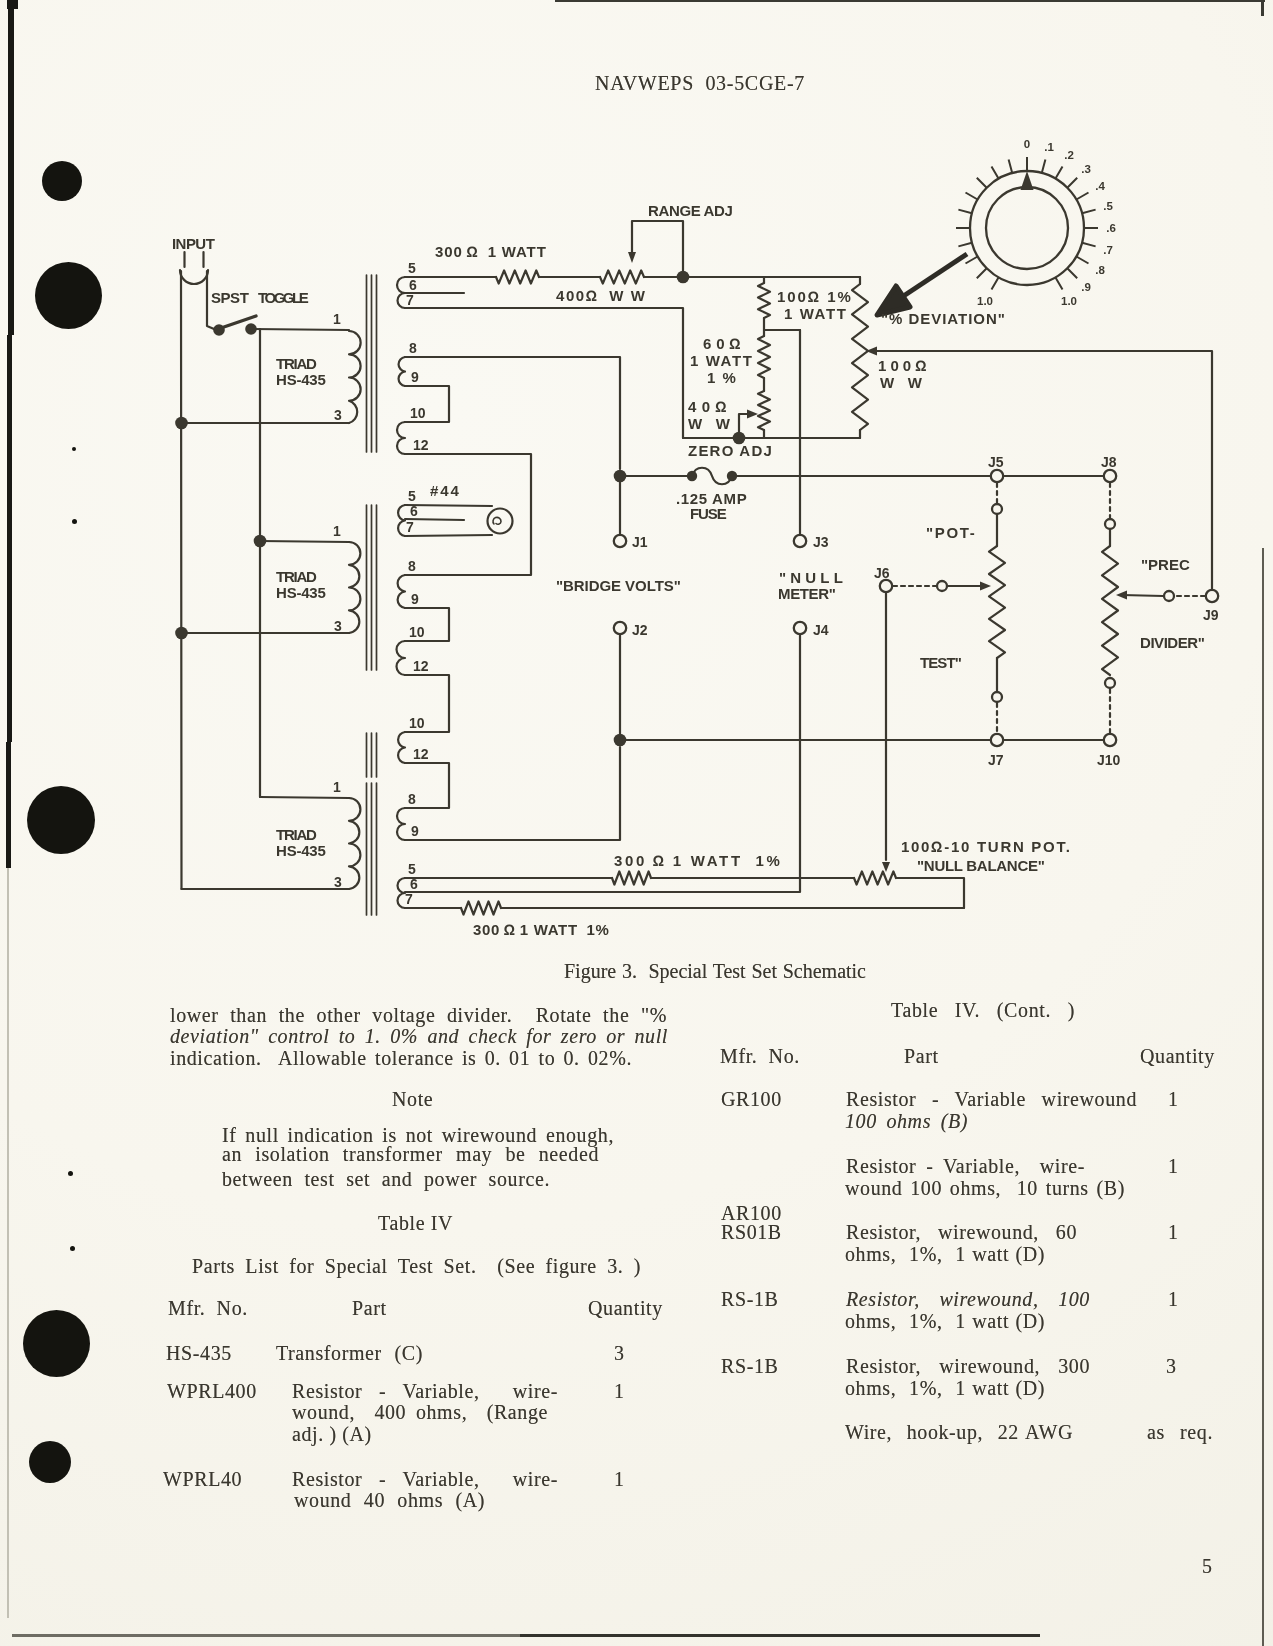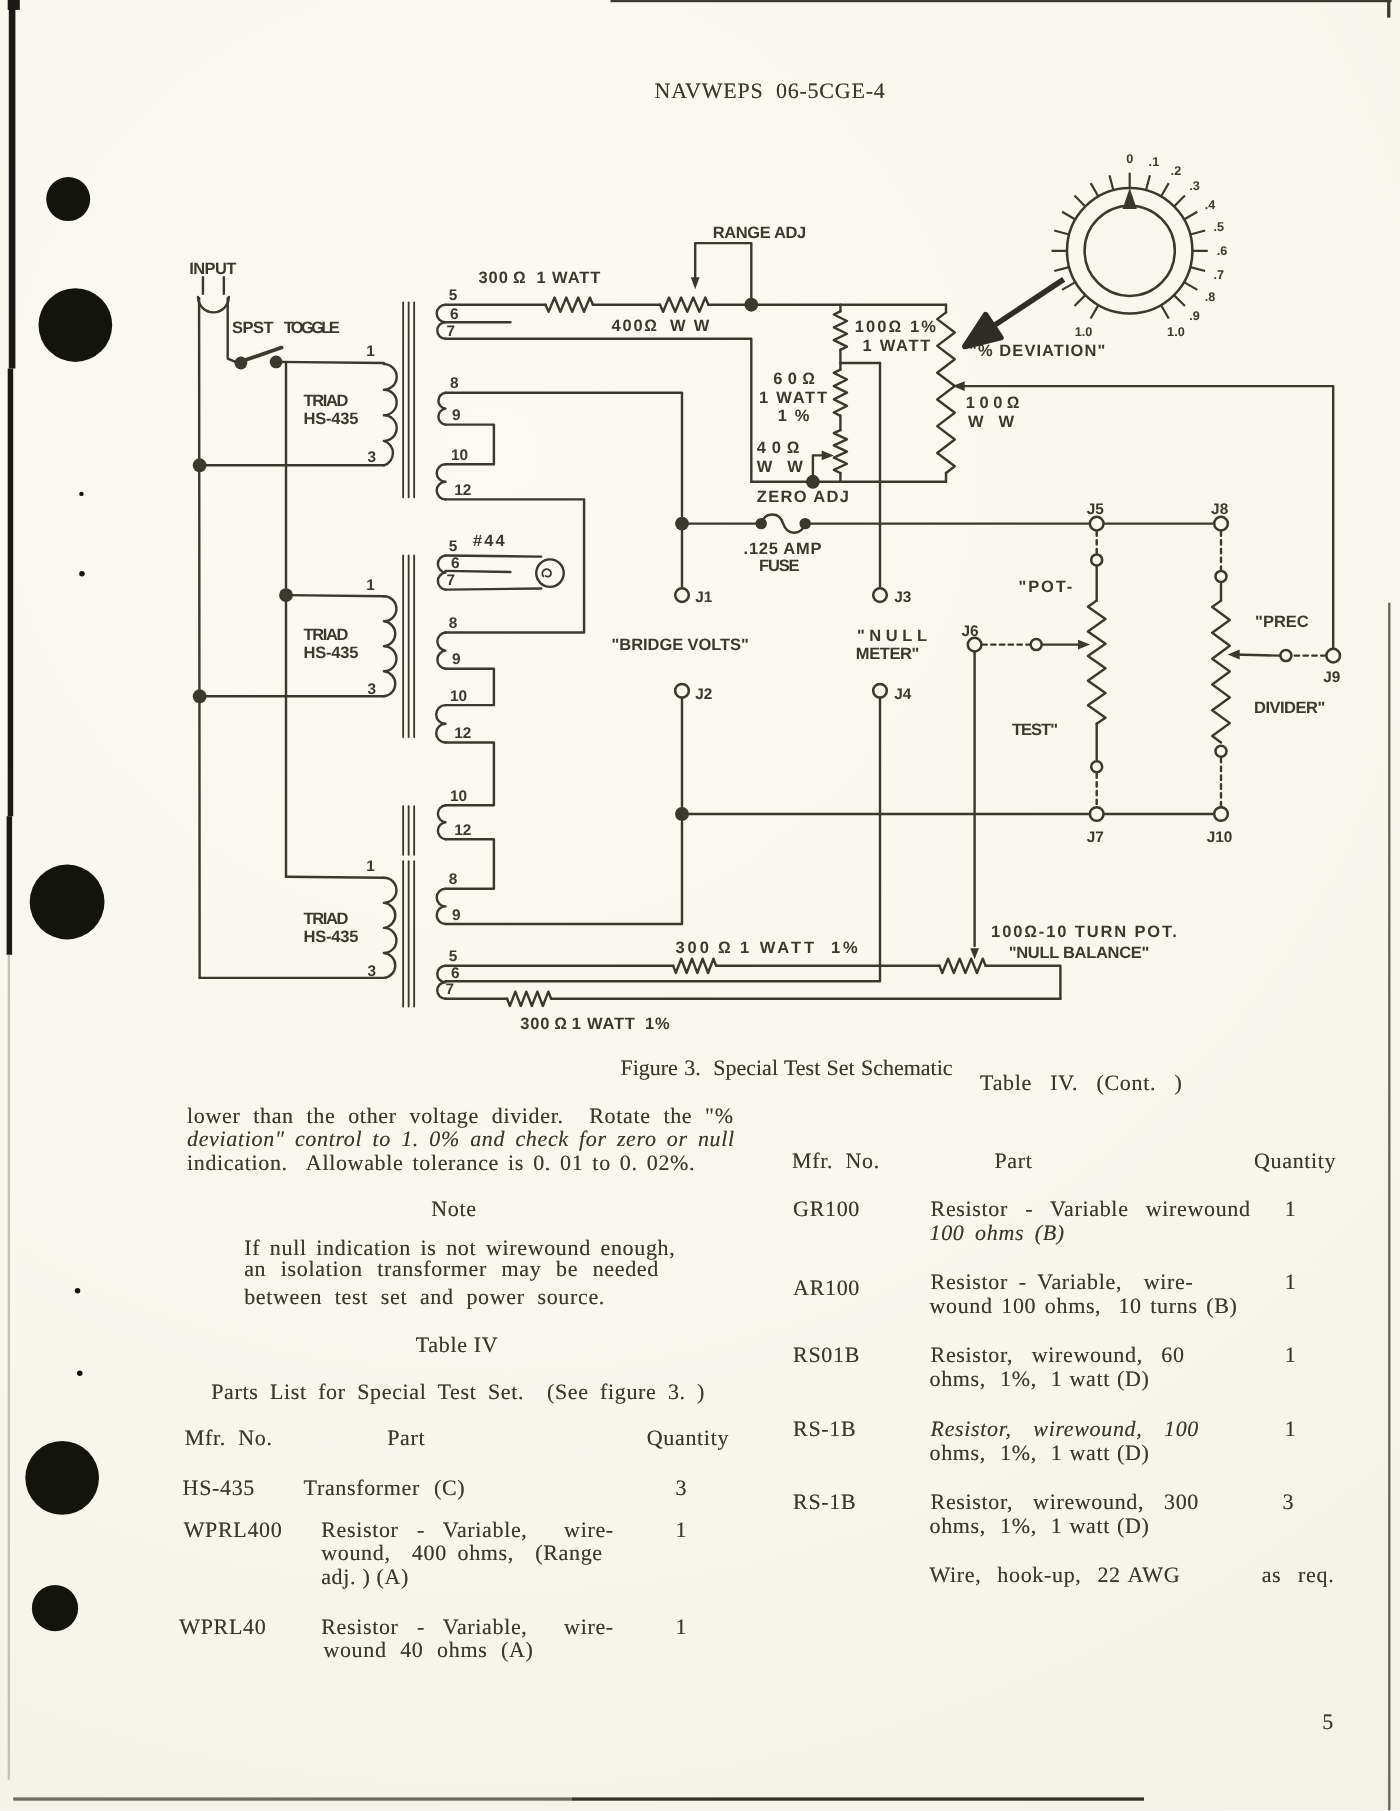--- a/index.html
+++ b/index.html
@@ -39,21 +39,21 @@
 
 <div class="dot" style="left:23px;top:1310px;width:67px;height:67px"></div>
 
 <div class="dot" style="left:29px;top:1441px;width:42px;height:42px"></div>
 
 <div class="dot" style="left:72px;top:447px;width:4px;height:4px"></div>
 <div class="dot" style="left:72px;top:519px;width:5px;height:5px"></div>
 <div class="dot" style="left:68px;top:1171px;width:5px;height:5px"></div>
 <div class="dot" style="left:70px;top:1246px;width:5px;height:5px"></div>
 
-<div id="hdr" class="tx hdr" style="left:595px;top:73.2px;word-spacing:5.69px">NAVWEPS 06-5CGE-4</div>
+<div id="hdr" class="tx hdr" style="left:595px;top:73.2px;word-spacing:5.69px">NAVWEPS 03-5CGE-7</div>
 
 <div id="cap" class="tx capt" style="left:564px;top:961px;word-spacing:0.73px">Figure 3. &nbsp;Special Test Set Schematic</div>
 
 <div id="L1" class="tx" style="left:170px;top:1004.7px;word-spacing:6.05px">lower than the other voltage divider. &nbsp;Rotate the "%</div>
 <div id="L2" class="tx" style="left:170px;top:1026.4px;word-spacing:3.71px"><i>deviation" control to 1. 0% and check for zero or null</i></div>
 <div id="L3" class="tx" style="left:170px;top:1048.2px;word-spacing:2.63px">indication. &nbsp;Allowable tolerance is 0. 01 to 0. 02%.</div>
 
 <div id="note" class="tx" style="left:392px;top:1088.6px">Note</div>
 
 <div id="n1" class="tx" style="left:222px;top:1125.2px;word-spacing:3.17px">If null indication is not wirewound enough,</div>
@@ -76,32 +76,32 @@
 <div id="r2b" class="tx" style="left:292px;top:1380.7px;word-spacing:11.03px">Resistor - Variable, &nbsp;wire-</div>
 <div id="r2c" class="tx" style="left:614px;top:1380.7px">1</div>
 <div id="r2b2" class="tx" style="left:292px;top:1401.9px;word-spacing:4.09px">wound, &nbsp;400 ohms, &nbsp;(Range</div>
 <div id="r2b3" class="tx" style="left:292px;top:1424.0px">adj. ) (A)</div>
 
 <div id="r3a" class="tx" style="left:163px;top:1468.8px">WPRL40</div>
 <div id="r3b" class="tx" style="left:292px;top:1468.8px;word-spacing:11.03px">Resistor - Variable, &nbsp;wire-</div>
 <div id="r3c" class="tx" style="left:614px;top:1468.8px">1</div>
 <div id="r3b2" class="tx" style="left:294px;top:1490.0px;word-spacing:6.75px">wound 40 ohms (A)</div>
 
-<div id="Rcont" class="tx" style="left:891px;top:975px;word-spacing:11.10px">Table IV. (Cont. )</div>
+<div id="Rcont" class="tx" style="left:891px;top:1000px;word-spacing:11.10px">Table IV. (Cont. )</div>
 
 <div id="rh1" class="tx" style="left:720px;top:1046.2px">Mfr. &nbsp;No.</div>
 <div id="rh2" class="tx" style="left:904px;top:1046.2px">Part</div>
 <div id="rh3" class="tx" style="left:1140px;top:1046.2px">Quantity</div>
 
 <div id="g1a" class="tx" style="left:721px;top:1089.2px">GR100</div>
 <div id="g1b" class="tx" style="left:846px;top:1089.2px;word-spacing:10.04px">Resistor - Variable wirewound</div>
 <div id="g1c" class="tx" style="left:1168px;top:1089.2px">1</div>
 <div id="g1b2" class="tx" style="left:845px;top:1111.2px;word-spacing:4.02px"><i>100 ohms (B)</i></div>
 
-<div id="g2a" class="tx" style="left:721px;top:1161px">AR100</div>
+<div id="g2a" class="tx" style="left:721px;top:1203px">AR100</div>
 <div id="g2b" class="tx" style="left:846px;top:1156.2px;word-spacing:4.28px">Resistor - Variable, &nbsp;wire-</div>
 <div id="g2c" class="tx" style="left:1168px;top:1156.2px">1</div>
 <div id="g2b2" class="tx" style="left:845px;top:1178.2px;word-spacing:2.19px">wound 100 ohms, &nbsp;10 turns (B)</div>
 
 <div id="g3a" class="tx" style="left:721px;top:1222.2px">RS01B</div>
 <div id="g3b" class="tx" style="left:846px;top:1222.2px;word-spacing:2.81px">Resistor, &nbsp;wirewound, &nbsp;60</div>
 <div id="g3c" class="tx" style="left:1168px;top:1222.2px">1</div>
 <div id="g3b2" class="tx" style="left:845px;top:1244.2px;word-spacing:0.77px">ohms, &nbsp;1%, &nbsp;1 watt (D)</div>
 
 <div id="g4a" class="tx" style="left:721px;top:1289.2px">RS-1B</div>

